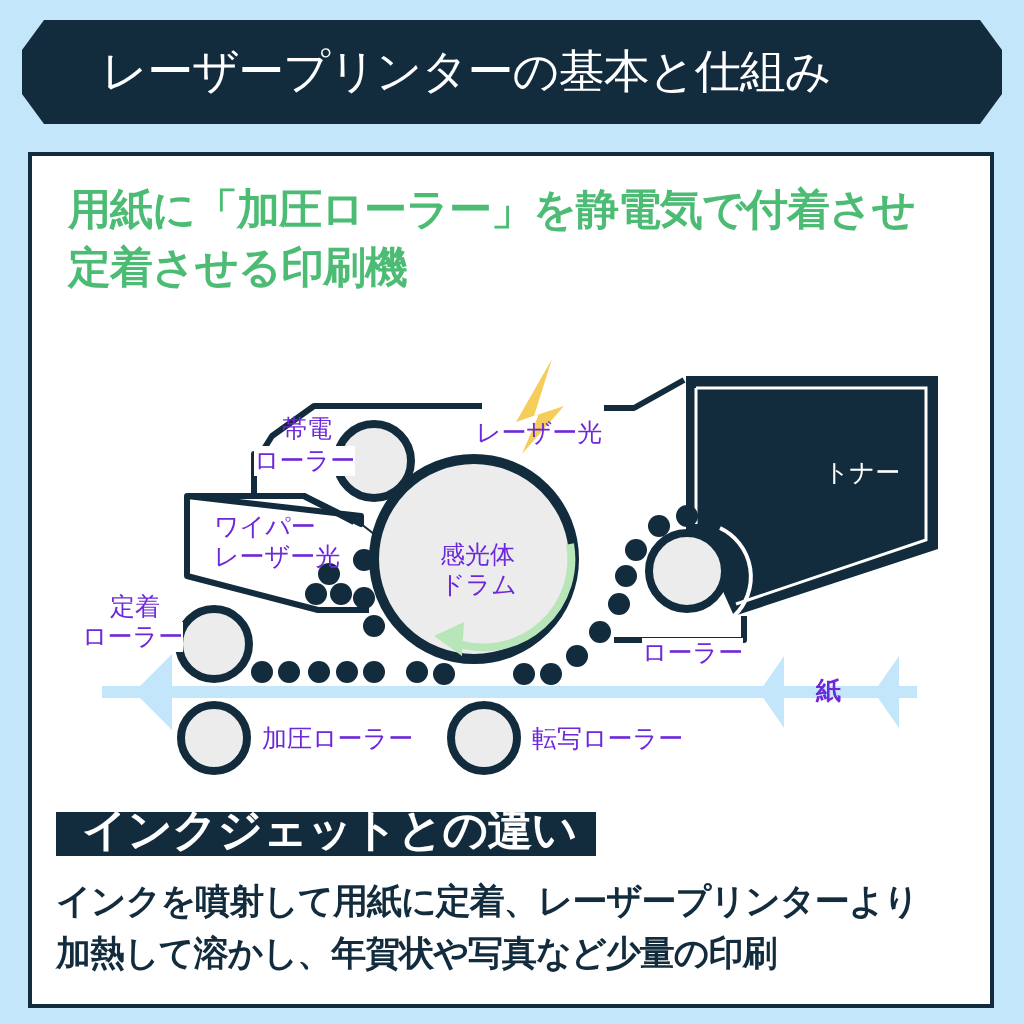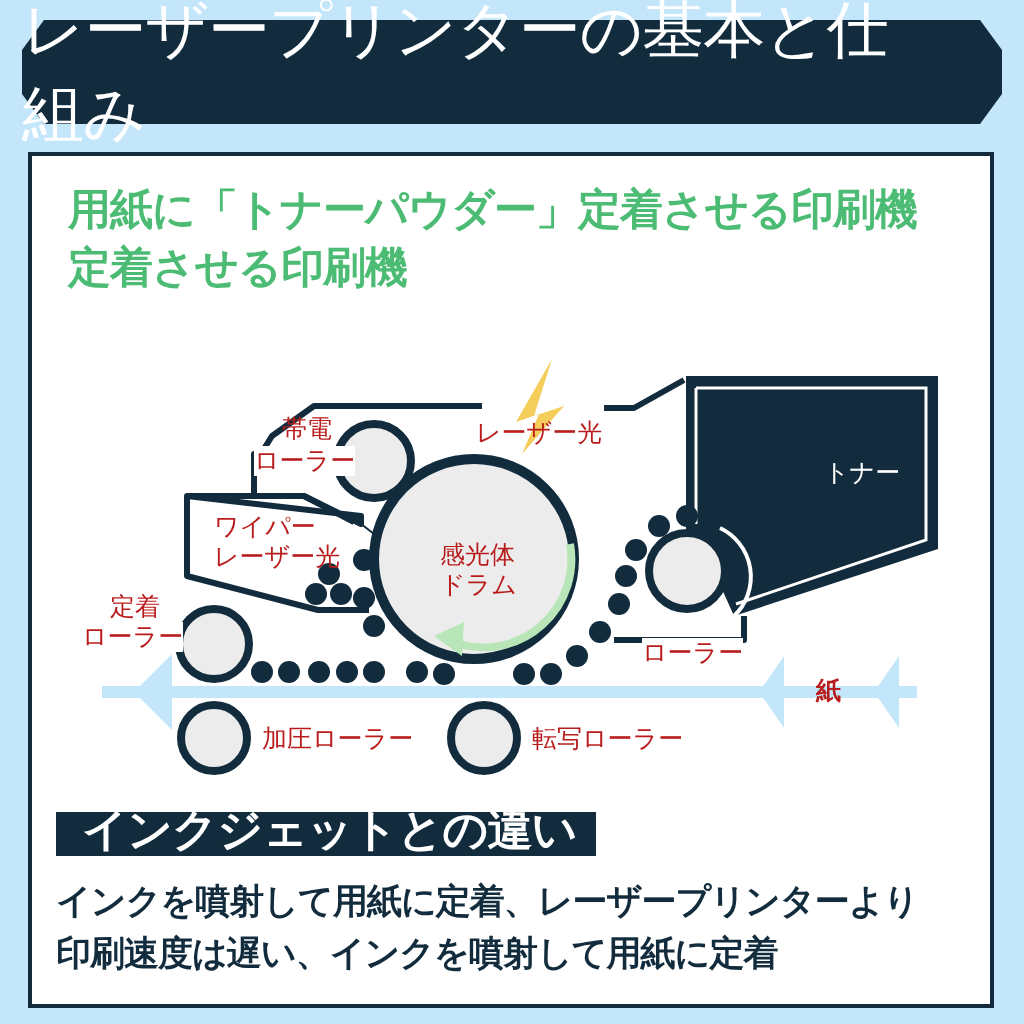--- a/index.html
+++ b/index.html
@@ -1,28 +1,28 @@
 <!DOCTYPE html>
 <html><head>
 <meta charset="utf-8">
 <style>
   html,body{margin:0;padding:0;}
   body{width:1024px;height:1024px;background:#c4e6fb;position:relative;overflow:hidden;
        font-family:"DejaVu Sans","Liberation Sans",sans-serif;}
   .title-banner{position:absolute;left:22px;top:20px;width:980px;height:104px;}
   .title-banner svg{position:absolute;left:0;top:0;}
   .title-text{position:absolute;left:0;top:0;width:888px;height:104px;display:flex;align-items:center;
-       justify-content:center;color:#fff;font-size:62px;letter-spacing:-1px;font-weight:normal;}
+       justify-content:center;color:#fff;font-size:46px;letter-spacing:-1px;font-weight:normal;}
   .panel{position:absolute;left:28px;top:152px;width:966px;height:856px;background:#fff;
        border:4px solid #122c3d;box-sizing:border-box;}
   .lead{position:absolute;left:36px;top:24px;color:#4cbc74;font-size:43px;font-weight:bold;line-height:58px;
        letter-spacing:-1px;}
   .lead div{white-space:nowrap;}
   .diagram{position:absolute;left:0;top:0;}
-  .lbl{position:absolute;color:#b91c1c;font-size:25px;line-height:30px;white-space:nowrap;}
+  .lbl{position:absolute;color:#6d28d9;font-size:25px;line-height:30px;white-space:nowrap;}
   .lbl-w{color:#fff;}
   .sub-head{position:absolute;left:24px;top:656px;width:540px;height:44px;background:#122c3d;}
   .sub-head span{position:absolute;left:26px;top:-12px;color:#fff;font-size:45px;font-weight:bold;
        letter-spacing:-1px;white-space:nowrap;}
   .sub-body{position:absolute;left:24px;top:720px;color:#122c3d;font-size:35px;font-weight:bold;line-height:52px;
        letter-spacing:-1px;font-family:Liberation Serif, serif;}
   .sub-body div{white-space:nowrap;}
 </style>
 </head>
 <body>
@@ -30,21 +30,21 @@
 <div class="title-banner">
   <svg width="980" height="104" viewBox="0 0 980 104">
     <polygon points="22,0 958,0 980,30 980,74 958,104 22,104 0,74 0,30" fill="#122c3d"></polygon>
   </svg>
   <div class="title-text">レーザープリンターの基本と仕組み</div>
 </div>
 
 <div class="panel">
 
   <div class="lead">
-    <div>用紙に「トナーパウダー」定着させる印刷機</div>
+    <div>用紙に「加圧ローラー」を静電気で付着させ</div>
     <div>定着させる印刷機</div>
   </div>
 
   <svg class="diagram" width="966" height="856" viewBox="28 152 966 856">
 
     <g>
       <rect x="98" y="682" width="815" height="12" fill="#c4e6fb"></rect>
       <polygon points="130,688 168,650 168,726" fill="#c4e6fb"></polygon>
       <polygon points="755,688 780,652 780,724" fill="#c4e6fb"></polygon>
       <polygon points="870,688 895,652 895,724" fill="#c4e6fb"></polygon>
@@ -124,15 +124,15 @@
   <div class="lbl" style="left:610px;top:482px;background:#fff;">ローラー</div>
   <div class="lbl" style="left:784px;top:520px;font-weight:bold;">紙</div>
   <div class="lbl" style="left:230px;top:568px;">加圧ローラー</div>
   <div class="lbl" style="left:500px;top:568px;">転写ローラー</div>
 
   <div class="sub-head">
     <span>インクジェットとの違い</span>
   </div>
   <div class="sub-body">
     <div>インクを噴射して用紙に定着、レーザープリンターより</div>
-    <div>印刷速度は遅い、インクを噴射して用紙に定着</div>
+    <div>加熱して溶かし、年賀状や写真など少量の印刷</div>
   </div>
 </div>
 
 </body></html>

